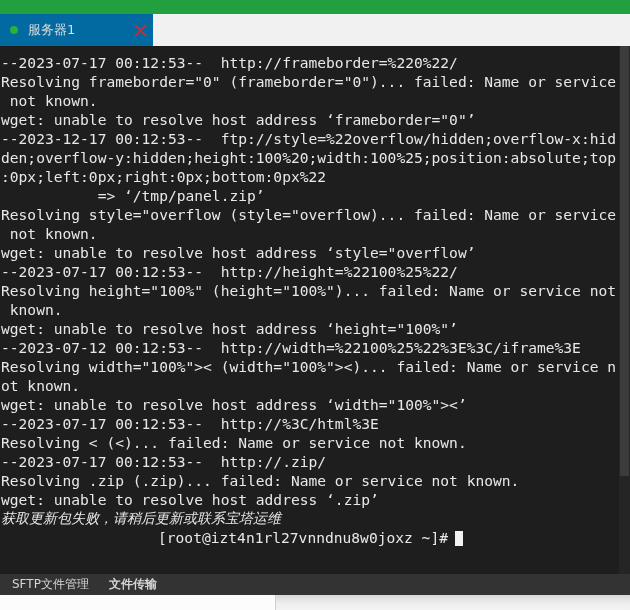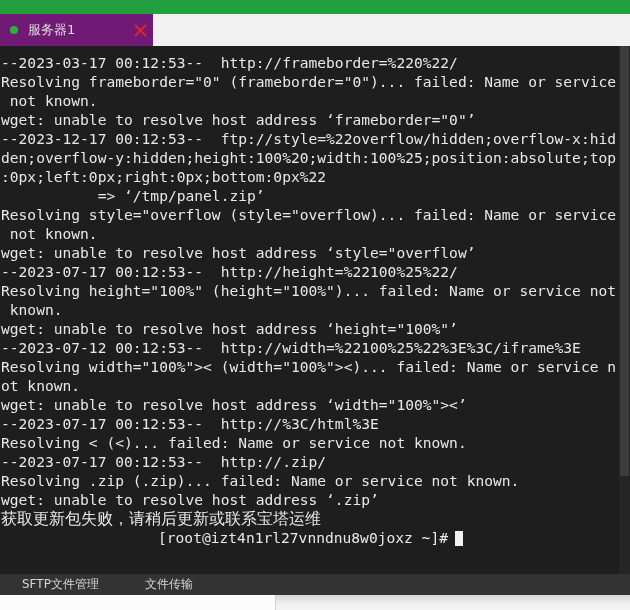--- a/index.html
+++ b/index.html
@@ -35,21 +35,21 @@
     top: 14px; left: 0;
     width: 630px;
     height: 32px;
     background: #f1f1f1;
     display: flex;
     align-items: stretch;
   }
   .tab {
     width: 153px;
     height: 32px;
-    background: #701a75;
+    background: #0369a1;
     display: flex;
     align-items: center;
     box-sizing: border-box;
     padding: 0 0 0 10px;
     position: relative;
     cursor: default;
   }
   .tab-dot {
     width: 8px;
     height: 8px;
@@ -96,21 +96,22 @@
   .term-line {
     font-family: "DejaVu Sans Mono", "Liberation Mono", monospace;
     font-size: 14.6px;
     line-height: 19px;
     color: #e8e8e8;
     white-space: pre;
     letter-spacing: 0px;
   }
   .term-line.cn {
     font-family: "DejaVu Sans", "Liberation Sans", sans-serif;
-    font-size: 16px;
+    font-size: 14px;
+    font-style: italic;
   }
   .prompt-line {
     display: block;
     text-align: center;
   }
   .cursor {
     display: inline-block;
     width: 8px;
     height: 15px;
     background: #f2f2f2;
@@ -148,22 +149,22 @@
     align-items: center;
   }
   .sftp-item {
     color: #d6d6d6;
     font-size: 12px;
     font-family: "DejaVu Sans", "Liberation Sans", sans-serif;
     line-height: 21px;
     cursor: pointer;
     white-space: nowrap;
   }
-  .sftp-item.first { margin-left: 22px; }
-  .sftp-item.second { margin-left: 46px; }
+  .sftp-item.first { margin-left: 12px; }
+  .sftp-item.second { margin-left: 20px; font-weight: bold; }
 
   
   .bottom {
     position: absolute;
     top: 595px; left: 0;
     width: 630px;
     height: 15px;
     background: #fbfbfb;
   }
   .bottom-left {
@@ -203,21 +204,21 @@
         <svg width="15" height="15" viewBox="0 0 15 15" aria-hidden="true">
           <line x1="2" y1="2" x2="13" y2="13" stroke="#e02424" stroke-width="2"></line>
           <line x1="13" y1="2" x2="2" y2="13" stroke="#e02424" stroke-width="2"></line>
         </svg>
       </span>
     </div>
   </div>
 
   <div class="terminal">
     <div class="term-inner">
-      <div class="term-line">--2023-03-17 00:12:53--  http://frameborder=%220%22/</div>
+      <div class="term-line">--2023-07-17 00:12:53--  http://frameborder=%220%22/</div>
       <div class="term-line">Resolving frameborder="0" (frameborder="0")... failed: Name or service</div>
       <div class="term-line"> not known.</div>
       <div class="term-line">wget: unable to resolve host address ‘frameborder="0"’</div>
       <div class="term-line">--2023-12-17 00:12:53--  ftp://style=%22overflow/hidden;overflow-x:hid</div>
       <div class="term-line">den;overflow-y:hidden;height:100%20;width:100%25;position:absolute;top</div>
       <div class="term-line">:0px;left:0px;right:0px;bottom:0px%22</div>
       <div class="term-line">           =&gt; ‘/tmp/panel.zip’</div>
       <div class="term-line">Resolving style="overflow (style="overflow)... failed: Name or service</div>
       <div class="term-line"> not known.</div>
       <div class="term-line">wget: unable to resolve host address ‘style="overflow’</div>

